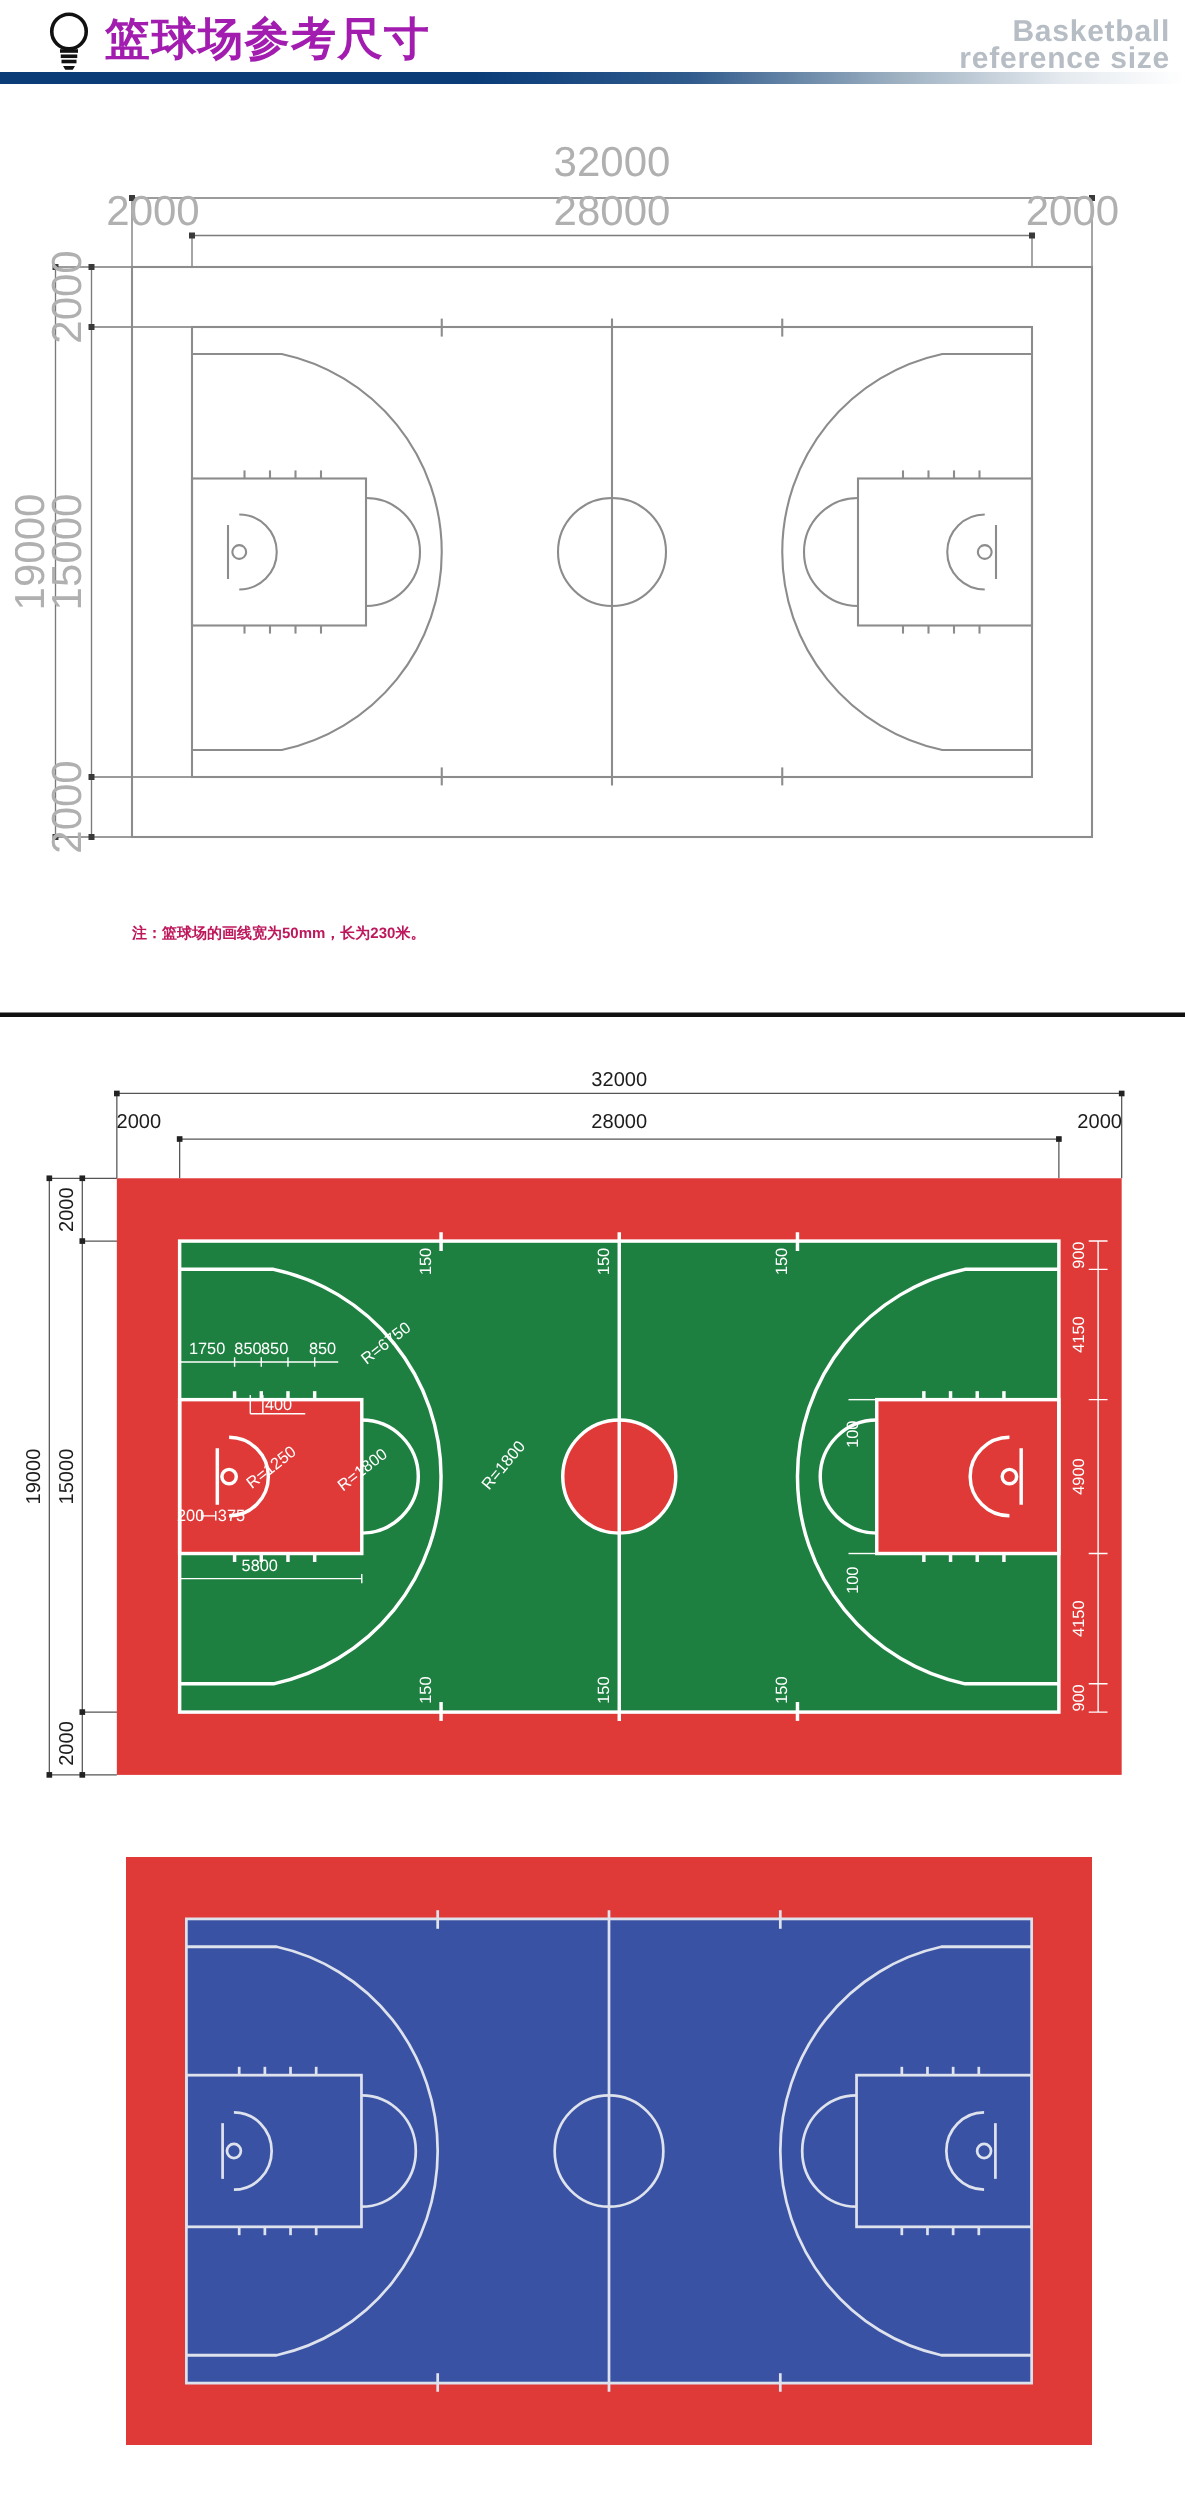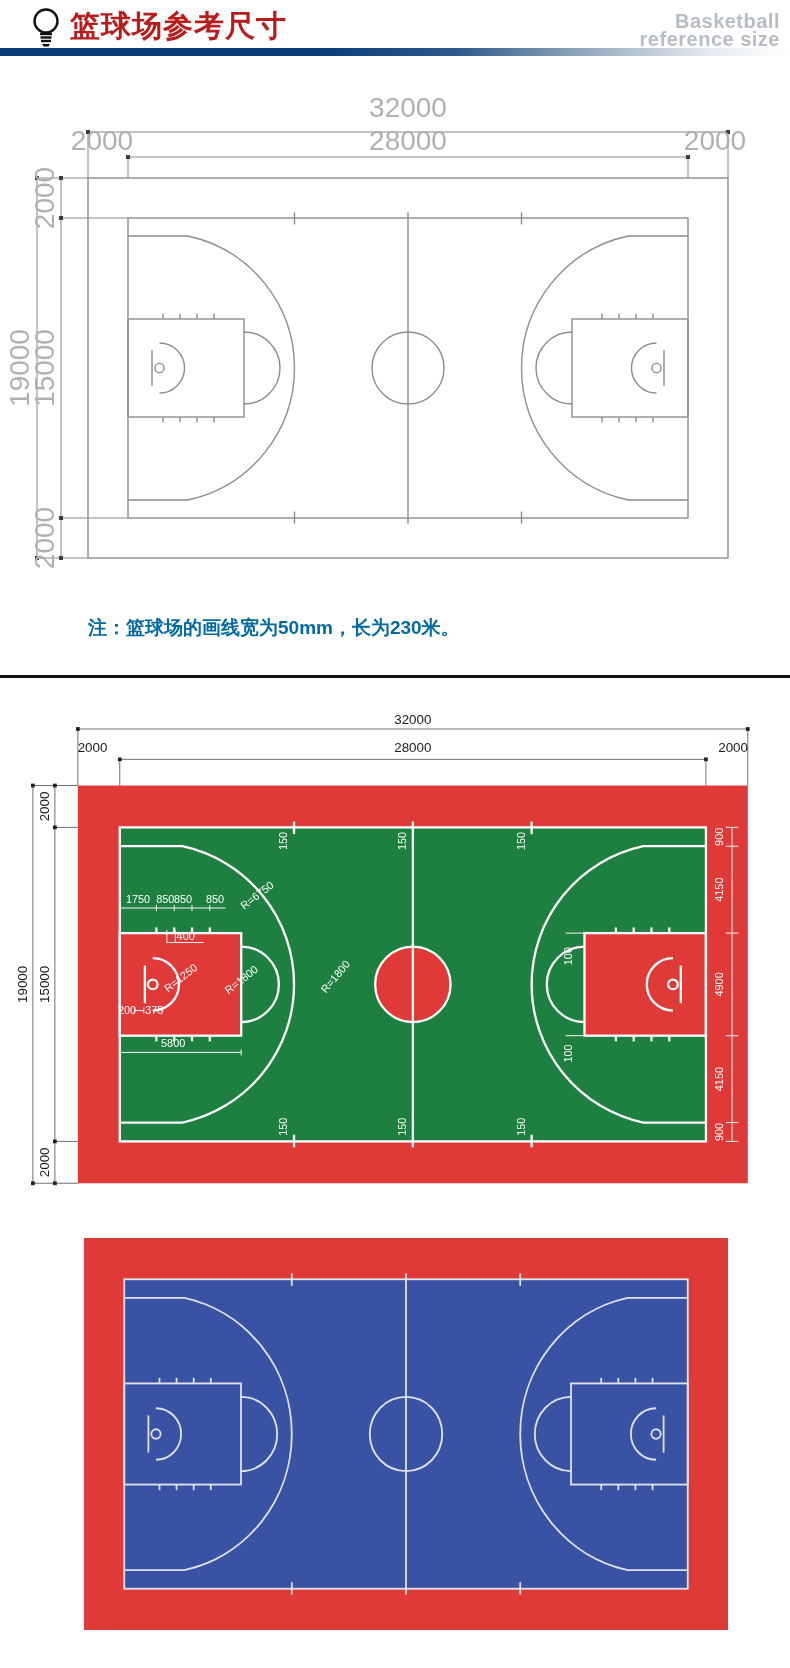--- a/index.html
+++ b/index.html
@@ -1,25 +1,25 @@
 <!DOCTYPE html>
 <html><head>
 <meta charset="utf-8">
 <style>
   html,body{margin:0;padding:0;background:#ffffff;}
   body{font-family:"Liberation Sans",sans-serif;}
   .page{position:relative;width:790px;height:1668px;background:#fff;overflow:hidden;}
   
-  .hdr-title{position:absolute;left:70px;top:6px;font-size:30px;font-weight:bold;color:#b91c1c;letter-spacing:1px;}
+  .hdr-title{position:absolute;left:70px;top:6px;font-size:30px;font-weight:bold;color:#a21caf;letter-spacing:1px;}
   .hdr-sub{position:absolute;right:10px;top:12px;text-align:right;font-size:20px;font-weight:800;color:#b7bdc5;line-height:18px;letter-spacing:0.5px;}
   .hdr-bar{position:absolute;left:0;right:0;top:48px;height:8px;
     background:linear-gradient(90deg,#0a3c78 0%,#0a3c78 40%,#2f5a8c 58%,#9fb2c2 76%,#e6ebf0 90%,#ffffff 100%);}
   .bulb{position:absolute;left:28px;top:6px;}
   
-  .note{position:absolute;left:88px;top:615px;font-size:19px;font-weight:bold;color:#0369a1;}
+  .note{position:absolute;left:88px;top:615px;font-size:10px;font-weight:bold;color:#be185d;}
   .divider{position:absolute;left:0;right:0;top:675px;height:3px;background:#101010;}
   
   svg{font-family:"Liberation Sans",sans-serif;}
   .d1{position:absolute;left:10px;top:92px;}
   .d2{position:absolute;left:13px;top:708px;}
   .d3{position:absolute;left:84px;top:1238px;}
   .dim1-t{fill:#b0b0b0;font-size:1400px;}
   .dim2-t{fill:#1c1c1c;font-size:640px;}
   .wht-t{fill:#ffffff;font-size:520px;}
   .hidden-defs{position:absolute;width:0;height:0;}

